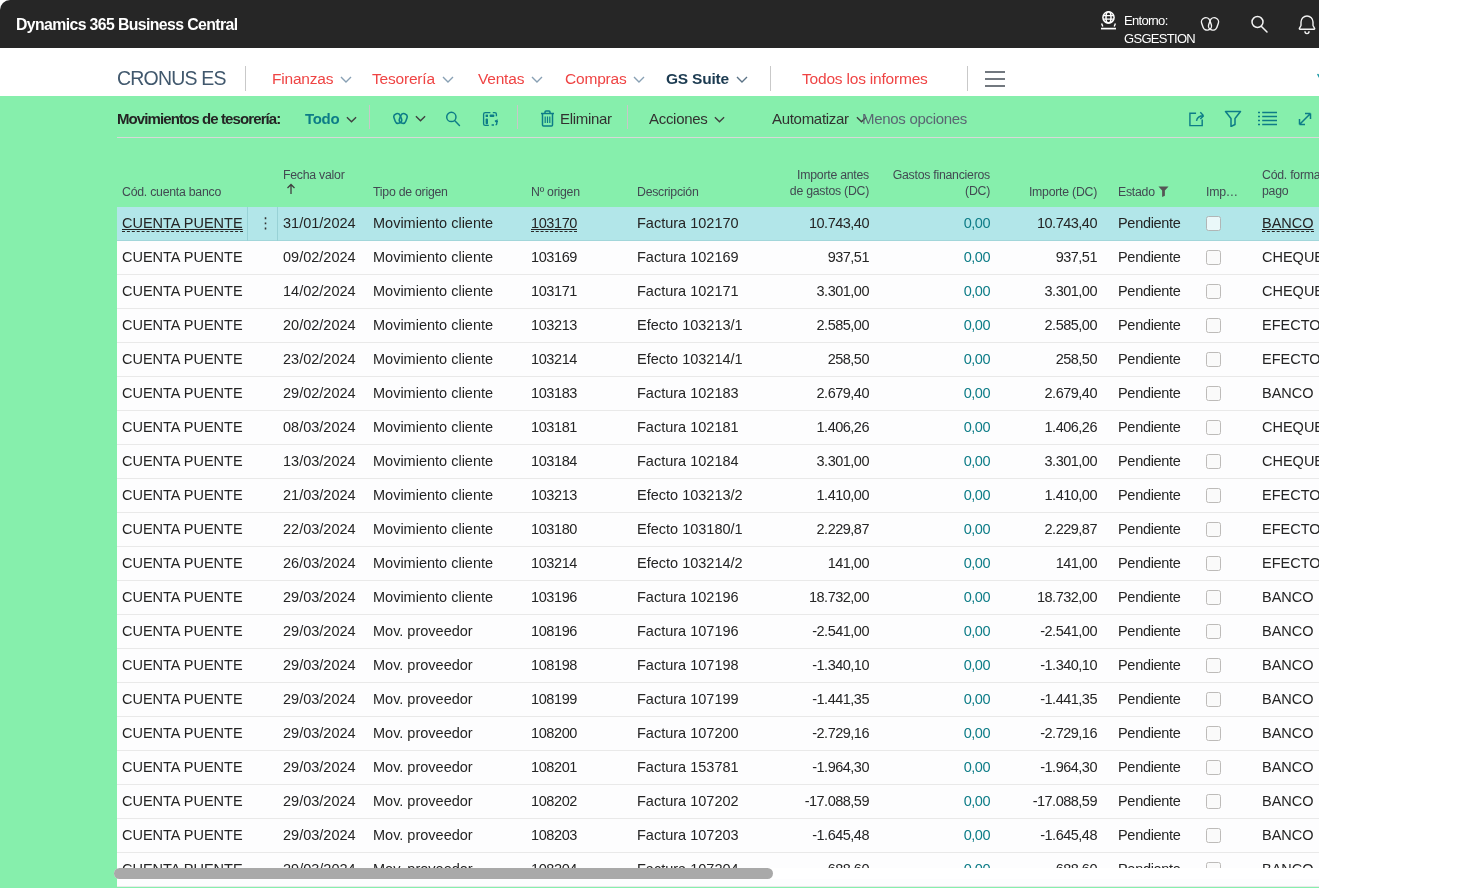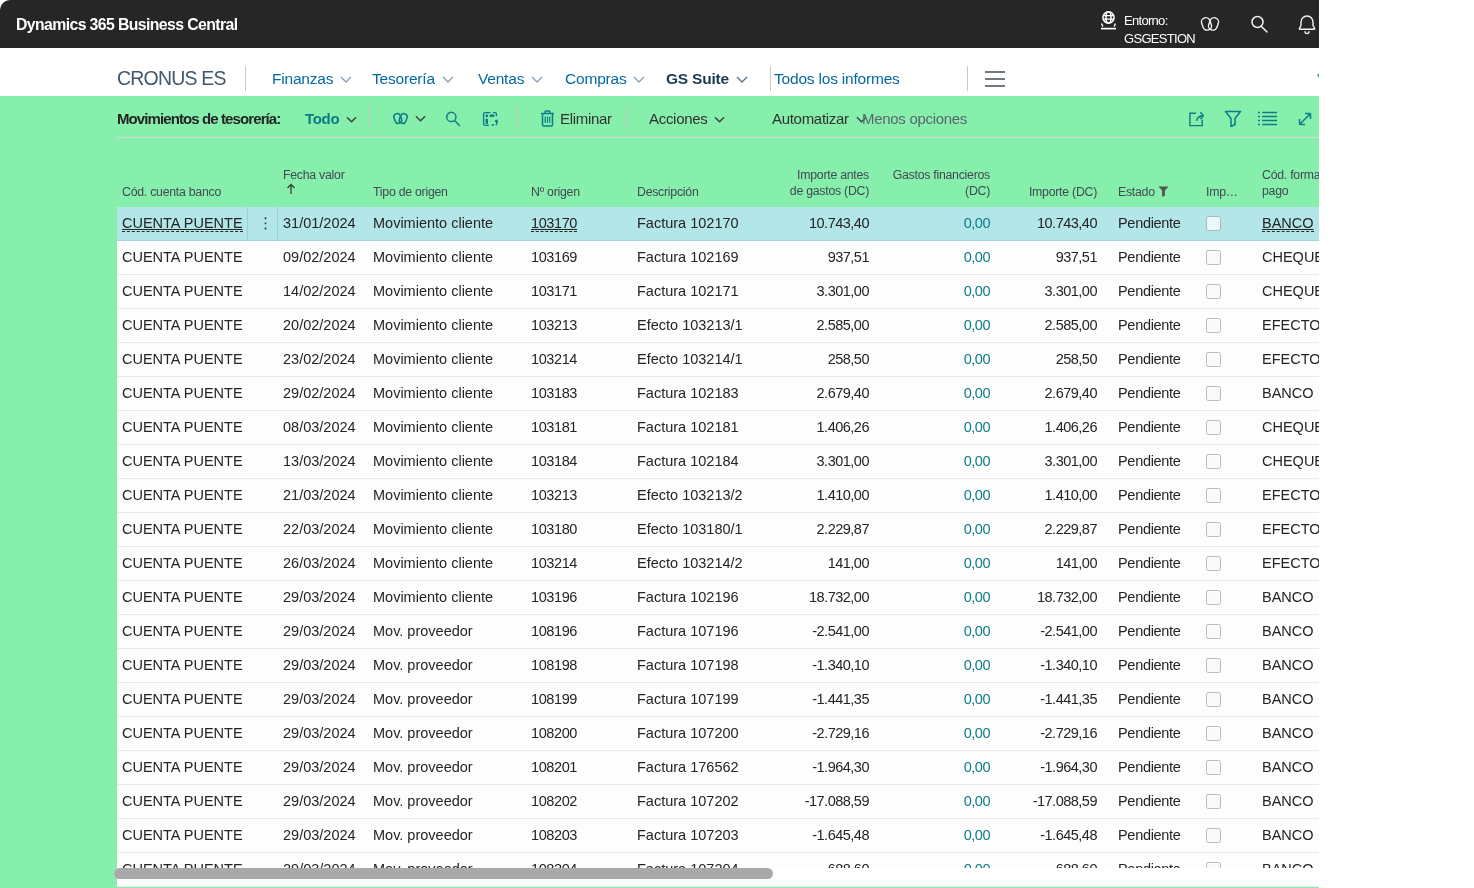--- a/index.html
+++ b/index.html
@@ -12,21 +12,21 @@
  font-size:15.8px;font-weight:bold;letter-spacing:-.6px}
 .envwrap{position:absolute;left:1099px;top:10px;display:flex;color:#fff}
 .envtxt{margin-left:6px;margin-top:2px;font-size:13px;line-height:18px;color:#fff;letter-spacing:-.7px}
 .ticon{position:absolute;top:0;height:48px;display:flex;align-items:center;justify-content:center;width:24px}
 #avatar{position:absolute;left:1434px;top:8px;width:32px;height:32px;border-radius:50%;background:#6b2e9d;
  color:#fff;text-align:center;line-height:32px;font-size:15.5px;font-weight:600}
 .qmark{color:#f2f2f2;font-size:20px;font-weight:400}
 
 #navbar{position:absolute;left:0;top:48px;width:1474px;height:48px;background:#fff}
 #cronus{position:absolute;left:117px;top:0;height:48px;line-height:61px;font-size:19.5px;color:#41586d;letter-spacing:-.8px}
-.navitem{position:absolute;top:0;height:48px;line-height:61px;font-size:15.5px;color:#0369a1;white-space:nowrap;letter-spacing:-.2px}
+.navitem{position:absolute;top:0;height:48px;line-height:61px;font-size:15.5px;color:#ef4444;white-space:nowrap;letter-spacing:-.2px}
 .navchev{display:inline-block;margin-left:7px;vertical-align:1px}
 .navdiv{position:absolute;top:18px;width:1px;height:25px;background:#c9c9c9}
 #gssuite{font-weight:bold;color:#1b3a50}
 #burger{position:absolute;left:984px;top:23px}
 #pvbadge{position:absolute;left:1308px;top:9px;width:46px;height:40px}
 
 #content{position:absolute;left:0;top:96px;width:1474px;height:792px;background:#86efac}
 
 #toolbar{position:absolute;left:0;top:0;width:1474px;height:42px}
 #toolbar .bborder{position:absolute;left:117px;top:41px;width:1241px;height:1px;background:#d8d8d8}
@@ -132,21 +132,21 @@
   <span class="navitem" style="left:478px">Ventas<svg class="navchev" width="12" height="7" viewBox="0 0 12 7" fill="none" stroke="#88a0b4" stroke-width="1.4">
           <path d="M1 1l5 5 5-5"></path>
         </svg></span>
   <span class="navitem" style="left:565px">Compras<svg class="navchev" width="12" height="7" viewBox="0 0 12 7" fill="none" stroke="#88a0b4" stroke-width="1.4">
           <path d="M1 1l5 5 5-5"></path>
         </svg></span>
   <span class="navitem" id="gssuite" style="left:666px">GS Suite<svg class="navchev" width="12" height="7" viewBox="0 0 12 7" fill="none" stroke="#5b7386" stroke-width="1.4">
           <path d="M1 1l5 5 5-5"></path>
         </svg></span>
   <span class="navdiv" style="left:770px"></span>
-  <span class="navitem" style="left:774px">Todos los informes</span>
+  <span class="navitem" style="left:802px">Todos los informes</span>
   <span class="navdiv" style="left:967px"></span>
   <span id="burger">
         <svg width="22" height="16" viewBox="0 0 22 16" stroke="#444c55" stroke-width="1.5">
           <path d="M1 1h20M1 8h20M1 15h20"></path>
         </svg>
       </span>
   <div id="pvbadge">
     <svg width="46" height="40" viewBox="0 0 46 40">
       <path d="M16.5 3h13l6.5 11.5L29.5 26h-13L10 14.5z" fill="#e4f2f3" stroke="#1b99a6" stroke-width="1.6" stroke-dasharray="6 4" transform="translate(0,3)"></path>
       <text x="23" y="22.5" font-size="11.5" font-weight="bold" fill="#155e68" text-anchor="middle">PV</text>
@@ -458,21 +458,21 @@
             <span class="cell num n3">-2.729,16</span>
             <span class="cell cest">Pendiente</span>
             <span class="chk"></span>
             <span class="cell cpago">BANCO</span>
           </div>
 <div class="row">
             <span class="cell c1">CUENTA PUENTE</span>
             <span class="cell cdate">29/03/2024</span>
             <span class="cell ctipo">Mov. proveedor</span>
             <span class="cell cno">108201</span>
-            <span class="cell cdesc">Factura 176562</span>
+            <span class="cell cdesc">Factura 153781</span>
             <span class="cell num n1">-1.964,30</span>
             <span class="cell num n2 teal">0,00</span>
             <span class="cell num n3">-1.964,30</span>
             <span class="cell cest">Pendiente</span>
             <span class="chk"></span>
             <span class="cell cpago">BANCO</span>
           </div>
 <div class="row">
             <span class="cell c1">CUENTA PUENTE</span>
             <span class="cell cdate">29/03/2024</span>

